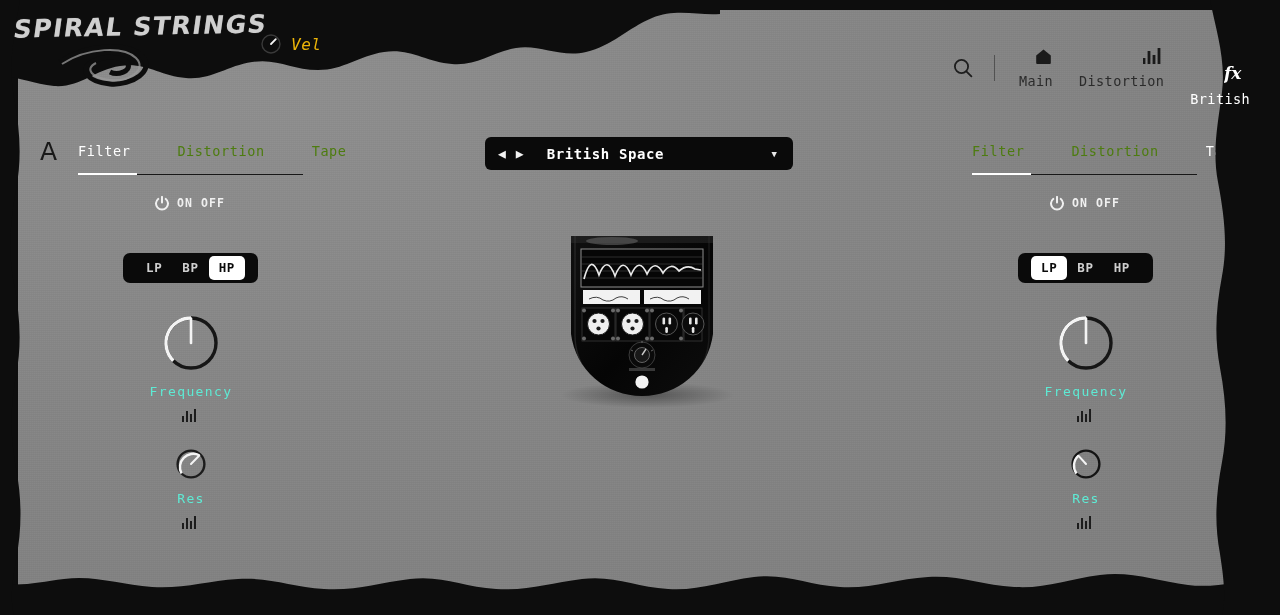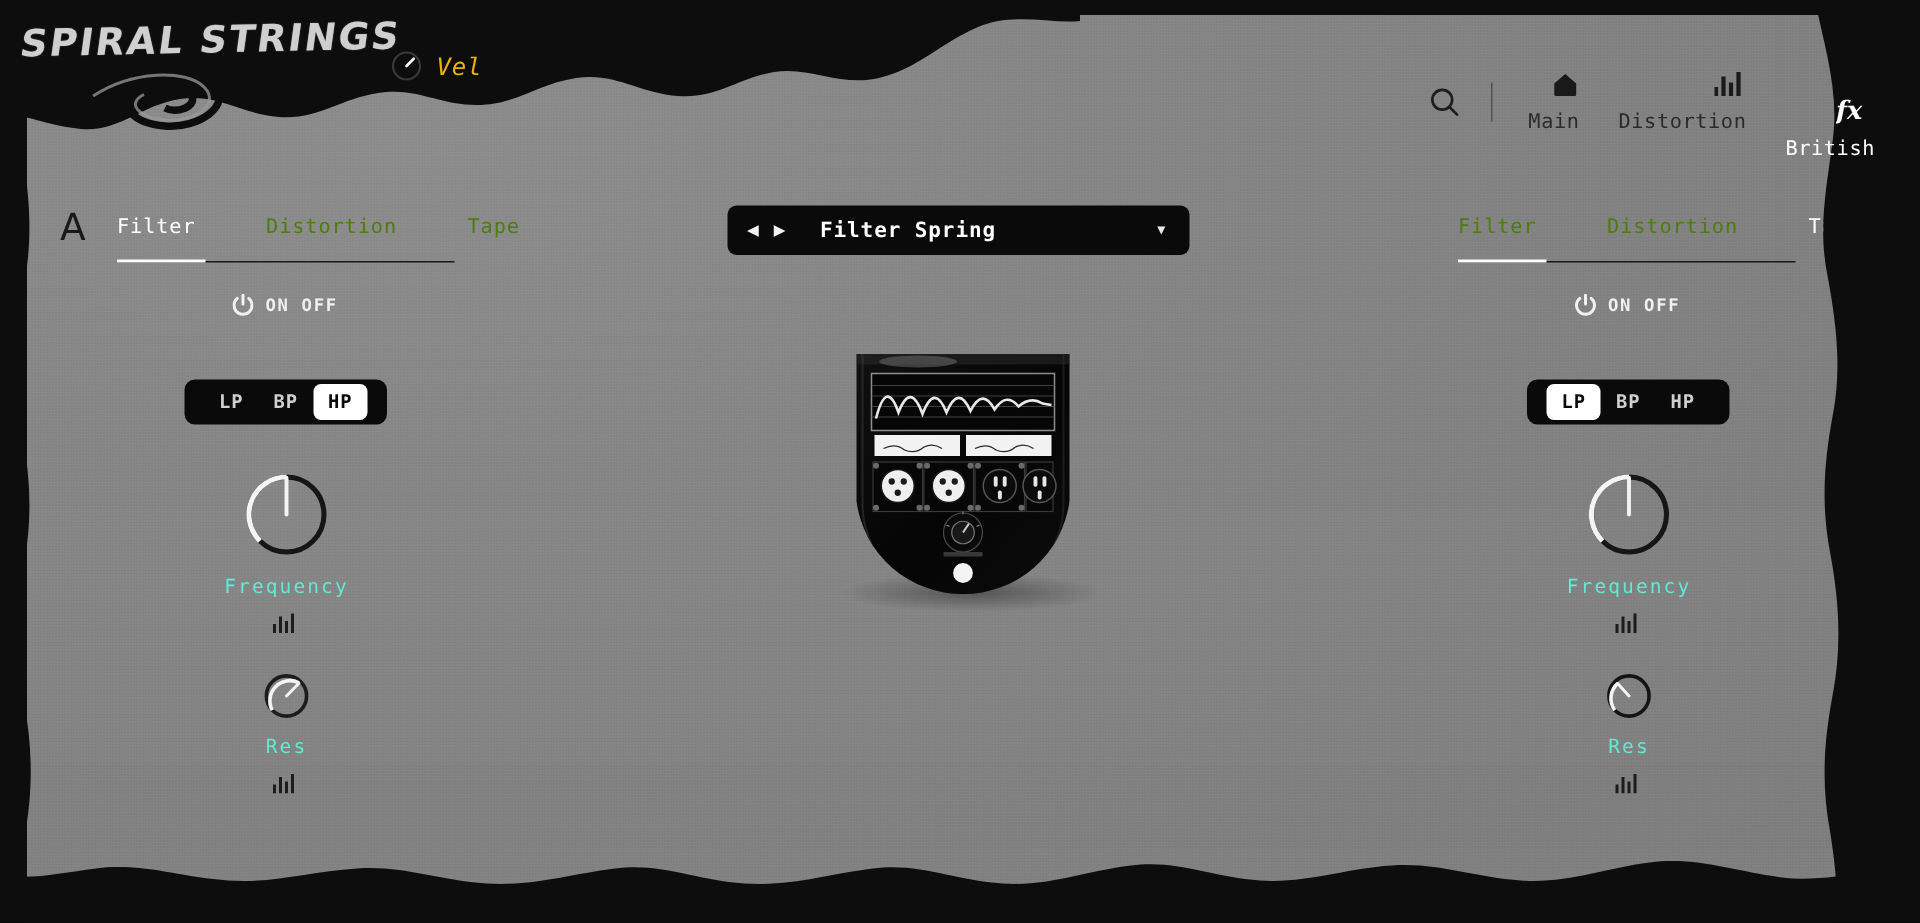--- a/index.html
+++ b/index.html
@@ -328,21 +328,21 @@
         </svg>
       </span>
       <span class="nav-text">British</span>
     </div>
   </div>
 
 
   <div class="preset-bar">
     <span class="preset-arrow">◀</span>
     <span class="preset-arrow">▶</span>
-    <span class="preset-name">Filter Spring</span>
+    <span class="preset-name">British Space</span>
     <span class="preset-caret">▼</span>
   </div>
 
   <div class="chan-letter a">A</div>
   <div class="chan-letter b">B</div>
 
   <div class="tabrow left">
     <span class="tab hl">Filter</span>
     <span class="tab">Distortion</span>
     <span class="tab">Tape</span>

